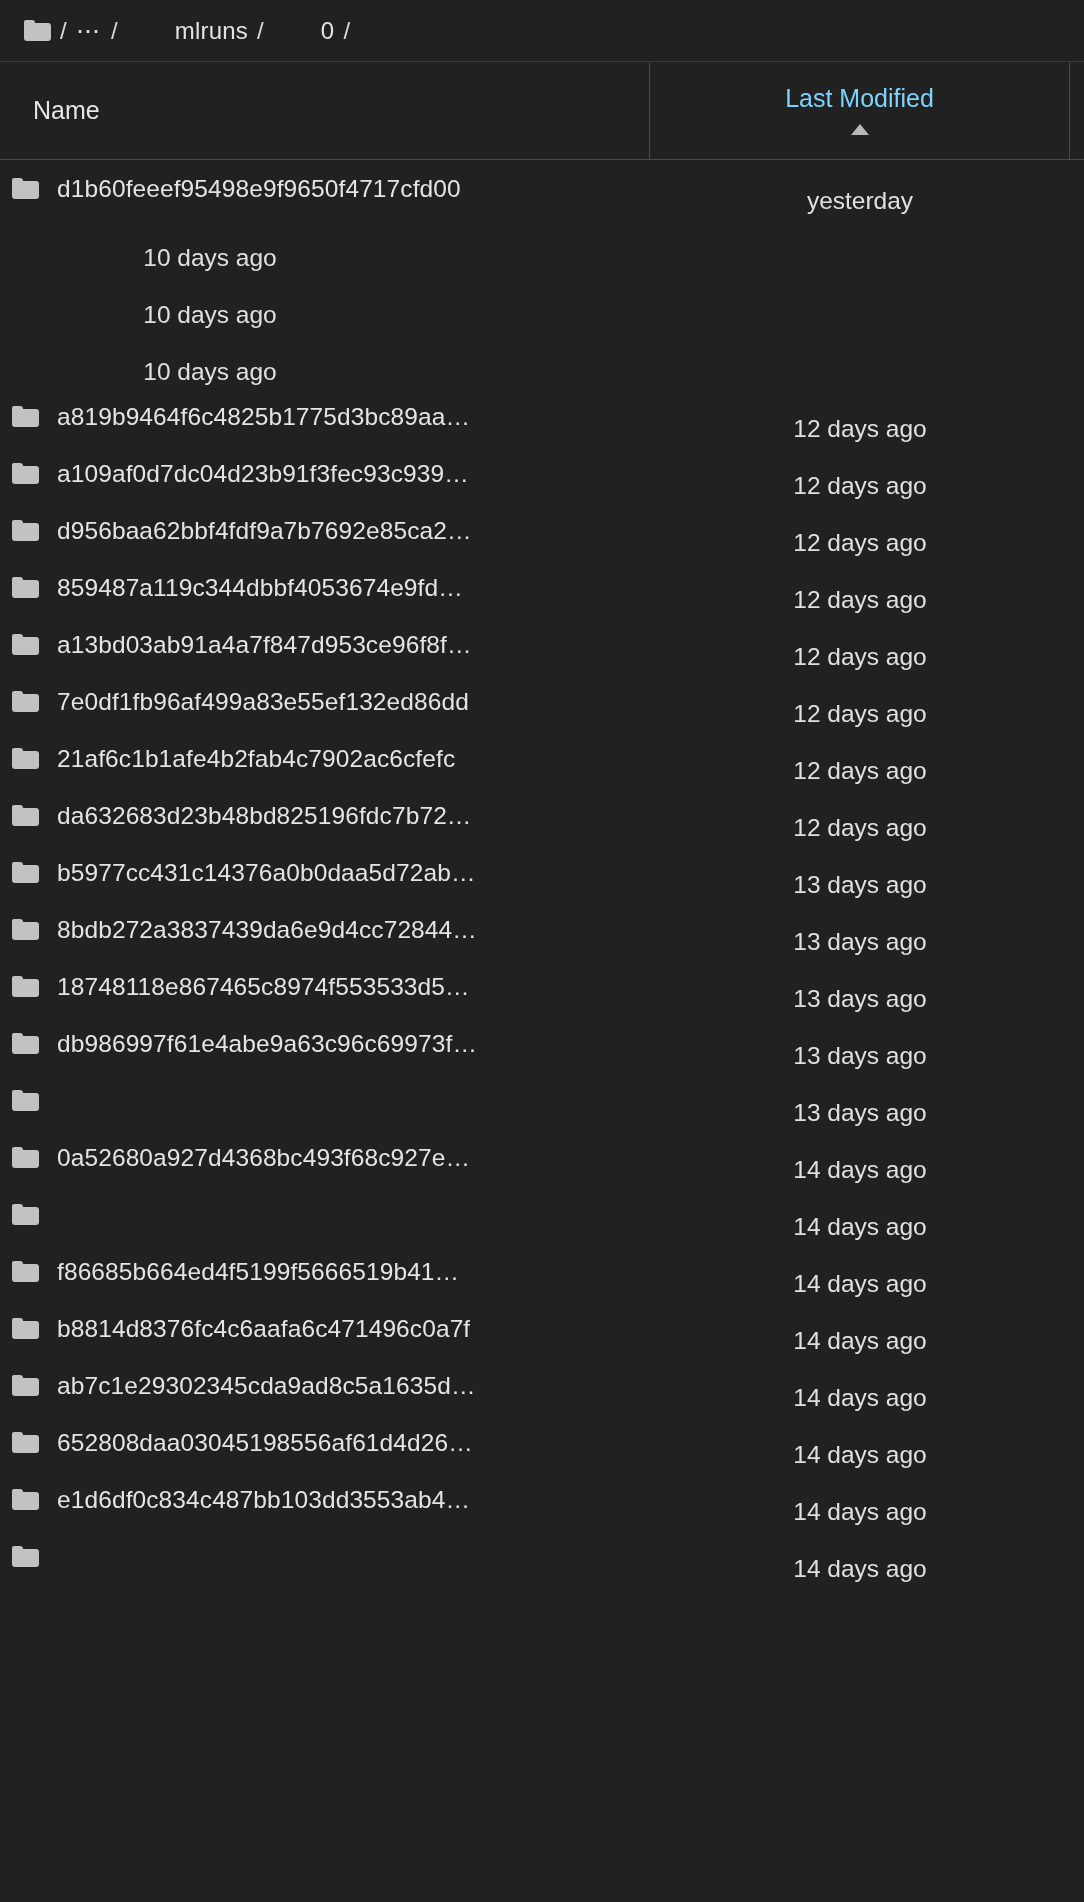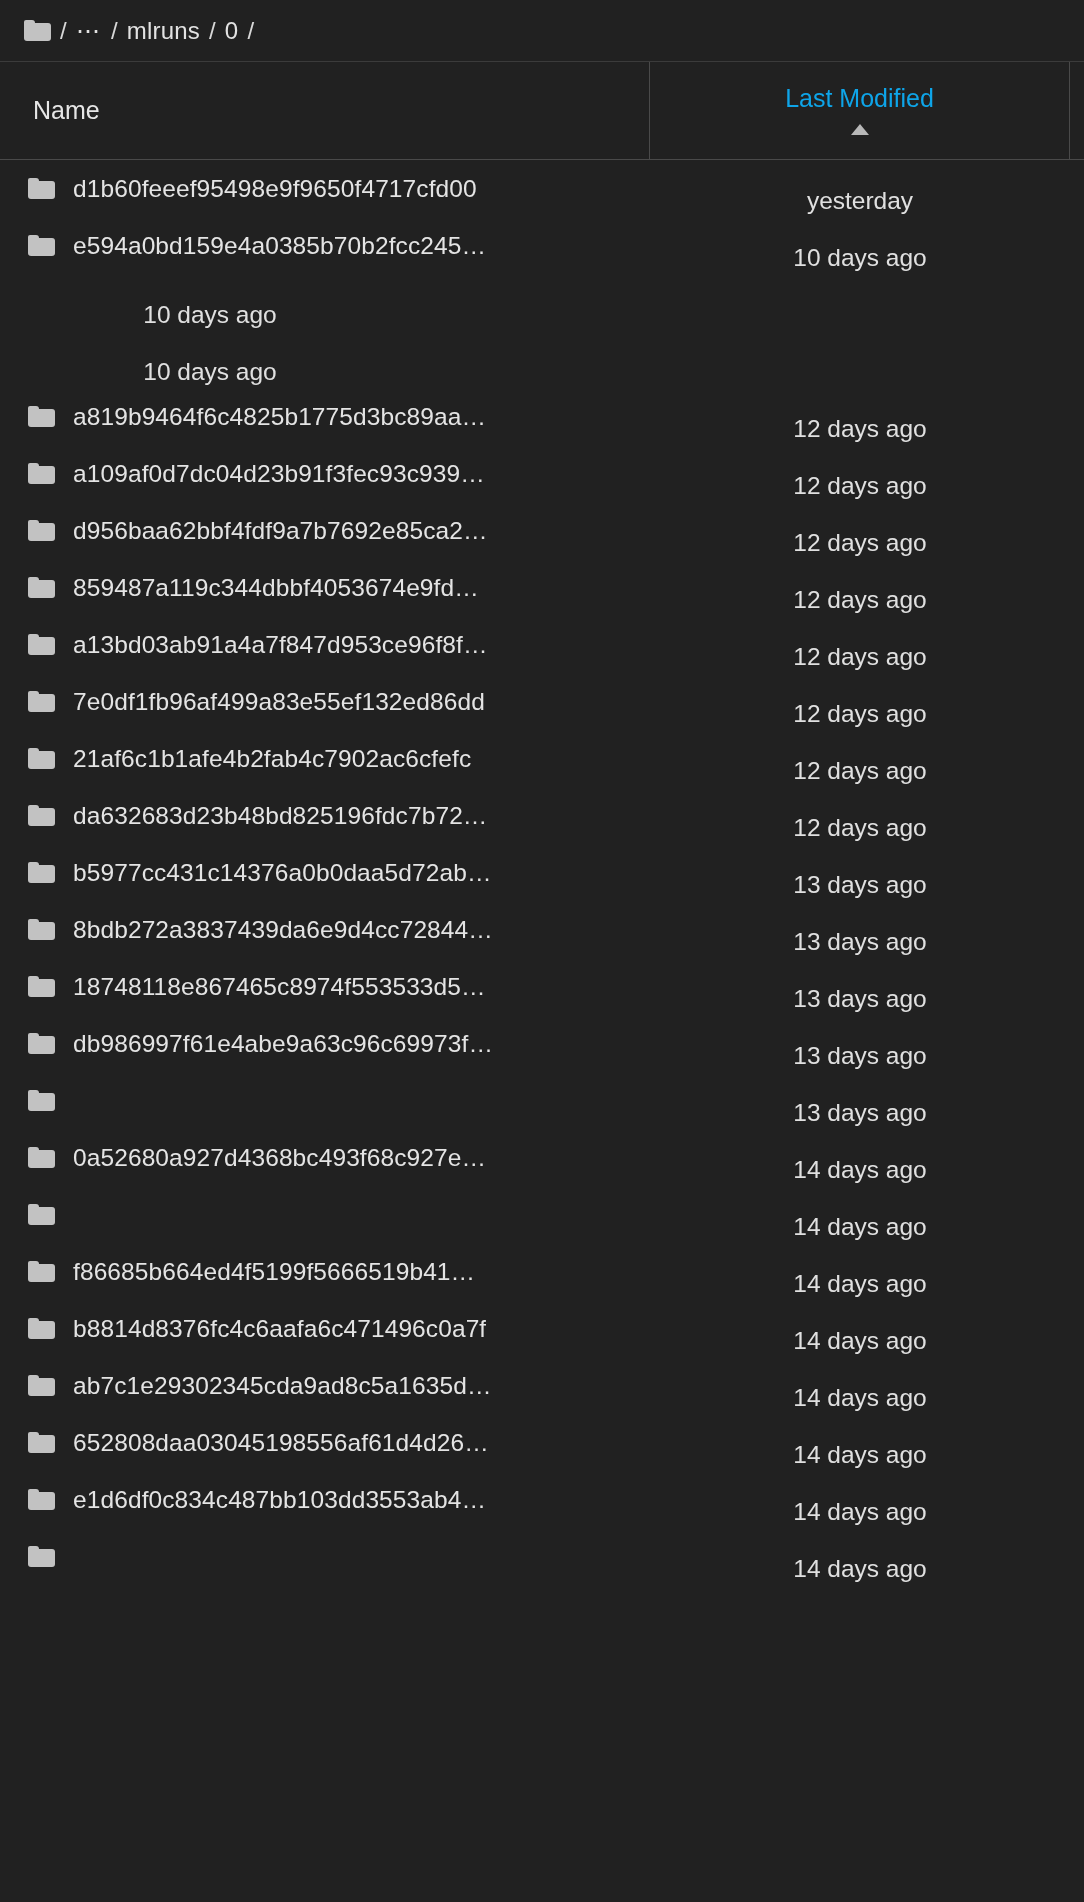--- a/index.html
+++ b/index.html
@@ -31,20 +31,21 @@
   }
   .crumb-sep {
     margin: 0 9px;
     color: #d8d8d8;
     font-size: 24px;
   }
   .crumb-item {
     color: #e2e2e2;
     font-size: 24px;
     white-space: nowrap;
+    margin-left: 48px;
   }
   .crumb-ellipsis {
     color: #e2e2e2;
     font-size: 24px;
     letter-spacing: 2px;
   }
   .folder-glyph {
     position: relative;
     display: inline-block;
     width: 27px;
@@ -97,21 +98,21 @@
   .th-modified {
     width: 420px;
     flex: none;
     align-items: center;
     justify-content: flex-start;
     padding-top: 22px;
     border-right: 1px solid #4a4a4a;
   }
   .th-modified .th-label {
     font-size: 25px;
-    color: #0ea5e9;
+    color: #7dd3fc;
     text-align: center;
     width: 100%;
   }
   .sort-caret {
     width: 0;
     height: 0;
     margin: 11px auto 0 auto;
     border-left: 9px solid transparent;
     border-right: 9px solid transparent;
     border-bottom: 11px solid #b8b8b8;
@@ -128,21 +129,21 @@
   .row {
     display: flex;
     align-items: center;
     height: 57px;
     box-sizing: border-box;
   }
   .cell-name {
     flex: 1 1 auto;
     display: flex;
     align-items: center;
-    padding-left: 28px;
+    padding-left: 12px;
     min-width: 0;
     box-sizing: border-box;
   }
   .cell-name .folder-glyph {
     margin-right: 18px;
   }
   .cell-name .fname {
     font-size: 24.5px;
     color: #e4e4e4;
     white-space: nowrap;
@@ -197,27 +198,20 @@
         <span class="folder-glyph">
           <span class="tab"></span>
           <span class="body"></span>
         </span>
         <span class="fname">d1b60feeef95498e9f9650f4717cfd00</span>
       </div>
       <div class="cell-modified">yesterday</div>
       <div class="cell-spacer"></div>
     </div>
     <div class="row">
-      <div class="cell-name">
-        <span class="folder-glyph">
-          <span class="tab"></span>
-          <span class="body"></span>
-        </span>
-        <span class="fname">e594a0bd159e4a0385b70b2fcc245…</span>
-      </div>
       <div class="cell-modified">10 days ago</div>
       <div class="cell-spacer"></div>
     </div>
     <div class="row">
       <div class="cell-modified">10 days ago</div>
       <div class="cell-spacer"></div>
     </div>
     <div class="row">
       <div class="cell-modified">10 days ago</div>
       <div class="cell-spacer"></div>

